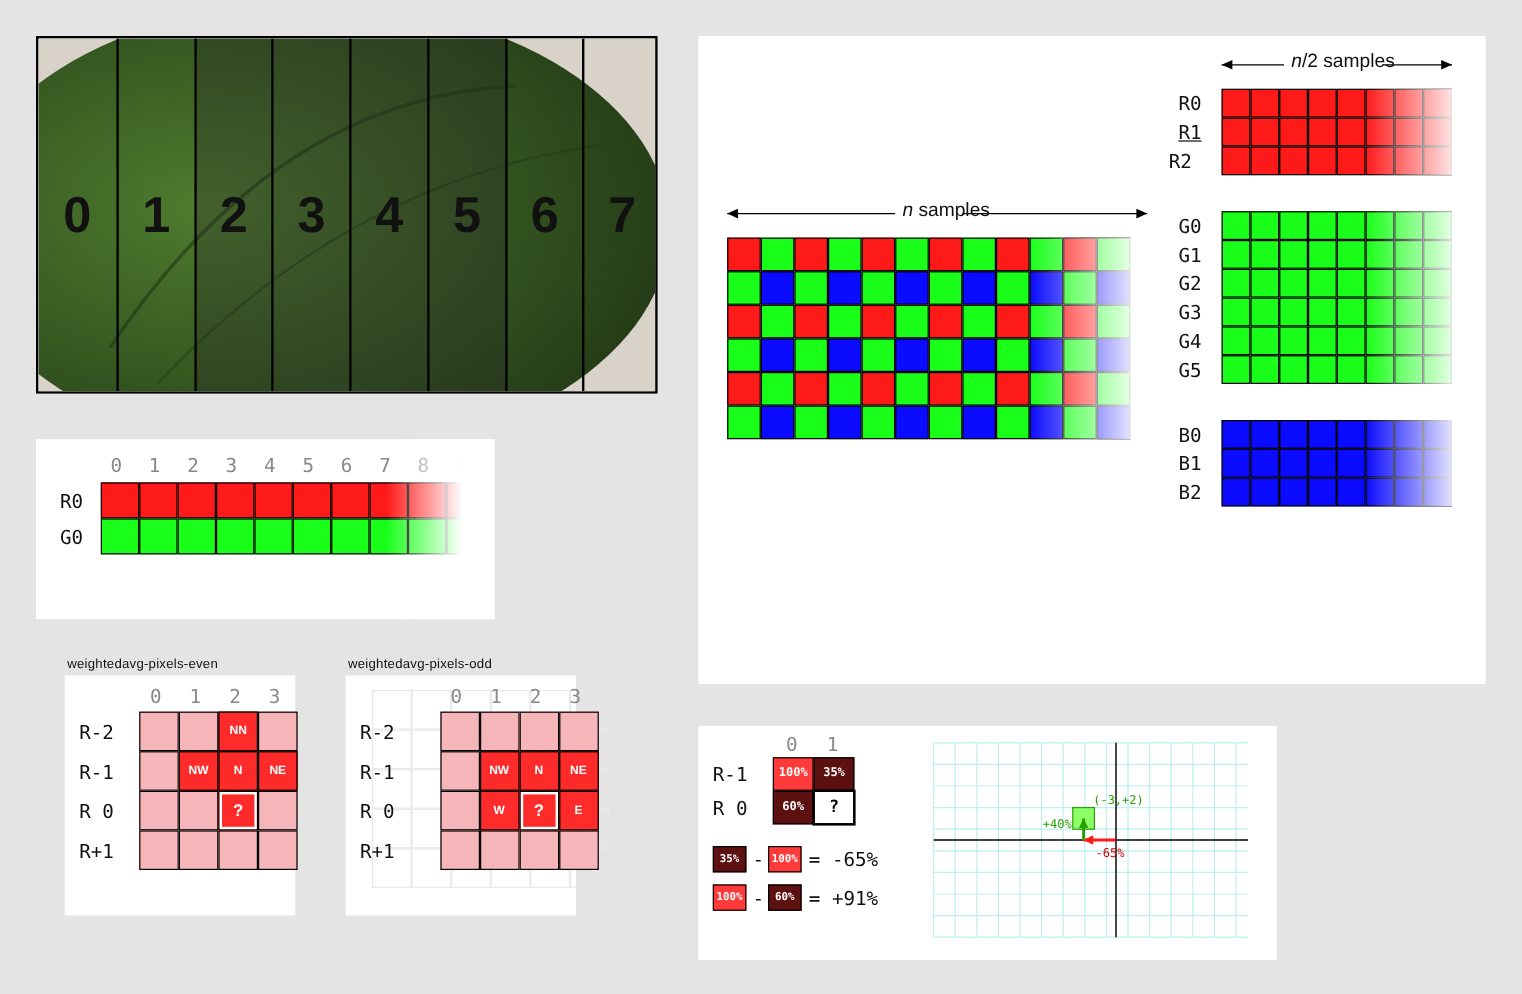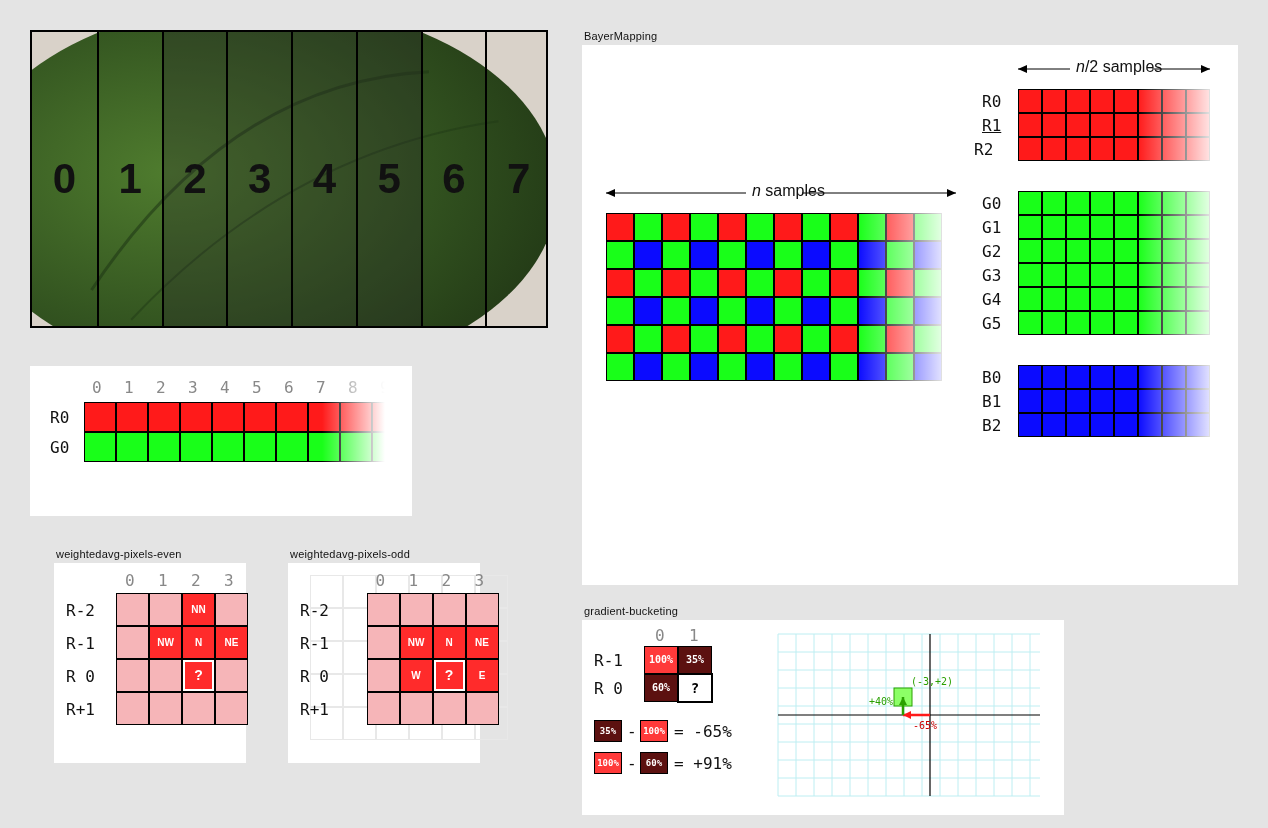--- a/index.html
+++ b/index.html
@@ -257,21 +257,20 @@
       <div class="cell" style="left: 177.5px; top: 96px; width: 33px; height: 33px; background: rgb(255, 43, 43);">
         <div class="tiny" style="line-height: 31px;">E</div>
       </div>
       <div class="cell" style="left: 144.5px; top: 96px; width: 33px; height: 33px; background: rgb(255, 43, 43); outline: rgb(255, 255, 255) solid 2px; outline-offset: -3px;">
         <div class="tiny" style="line-height: 31px; font-size: 14px;">?</div>
       </div>
     </div>
 </div>
 
 <div id="bayer-wrap">
-  <p class="panel-label">BayerMapping</p>
   <div id="bayer" class="panel-box">
     <svg class="ovl" id="bayer-svg">
         <line x1="24" y1="148" x2="164" y2="148" stroke="#000" stroke-width="1"></line>
         <line x1="220" y1="148" x2="374" y2="148" stroke="#000" stroke-width="1"></line>
         <path d="M 24 148 l 9 -4 v 8 z" fill="#000"></path>
         <path d="M 374 148 l -9 -4 v 8 z" fill="#000"></path>
         <line x1="436" y1="24" x2="488" y2="24" stroke="#000"></line>
         <line x1="570" y1="24" x2="628" y2="24" stroke="#000"></line>
         <path d="M 436 24 l 9 -4 v 8 z" fill="#000"></path>
         <path d="M 628 24 l -9 -4 v 8 z" fill="#000"></path>
@@ -459,21 +458,20 @@
       <div class="cell" style="left: 508px; top: 368px; width: 24px; height: 24px; background: rgb(11, 11, 255);"></div>
       <div class="cell" style="left: 532px; top: 368px; width: 24px; height: 24px; background: rgb(11, 11, 255);"></div>
       <div class="cell" style="left: 556px; top: 368px; width: 24px; height: 24px; background: rgb(11, 11, 255);"></div>
       <div class="cell" style="left: 580px; top: 368px; width: 24px; height: 24px; background: rgb(11, 11, 255);"></div>
       <div class="cell" style="left: 604px; top: 368px; width: 24px; height: 24px; background: rgb(11, 11, 255);"></div>
       <div style="position: absolute; left: 556px; top: 320px; width: 96px; height: 72px; background: linear-gradient(to right, rgba(255, 255, 255, 0), rgb(255, 255, 255) 85%); pointer-events: none;"></div>
     </div>
 </div>
 
 <div id="gb-wrap">
-  <p class="panel-label">gradient-bucketing</p>
   <div id="gb" class="panel-box">
       <div class="lbl mono" style="left: 73px; top: 6px; color: rgb(136, 136, 136);">0</div>
       <div class="lbl mono" style="left: 107px; top: 6px; color: rgb(136, 136, 136);">1</div>
       <div class="lbl mono" style="left: 12px; top: 31px;">R-1</div>
       <div class="lbl mono" style="left: 12px; top: 59px;">R 0</div>
       <div class="cell" style="left: 62px; top: 26px; width: 34px; height: 28px; background: rgb(255, 58, 58);">
         <div class="tiny mono" style="line-height: 26px; color: rgb(255, 255, 255);">100%</div>
       </div>
       <div class="cell" style="left: 96px; top: 26px; width: 34px; height: 28px; background: rgb(92, 17, 16);">
         <div class="tiny mono" style="line-height: 26px; color: rgb(255, 255, 255);">35%</div>

